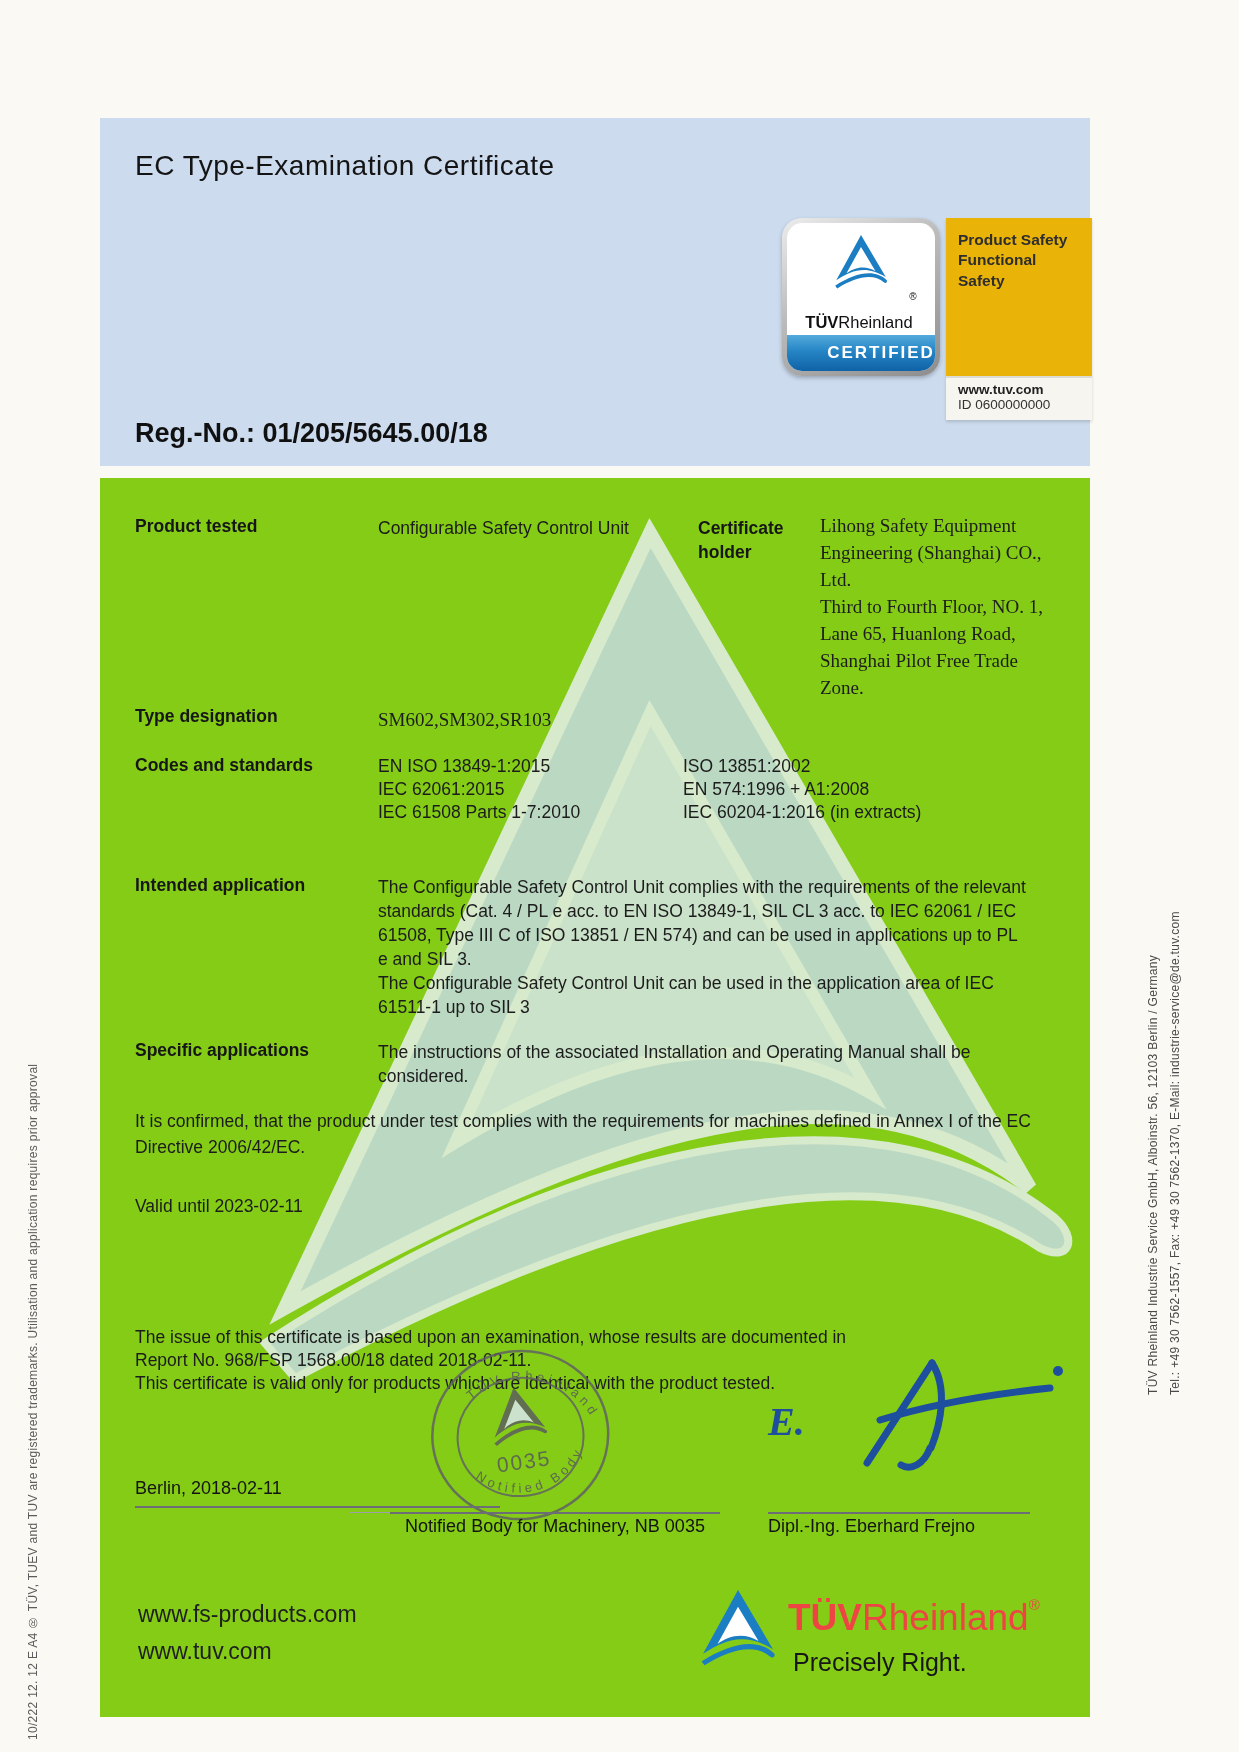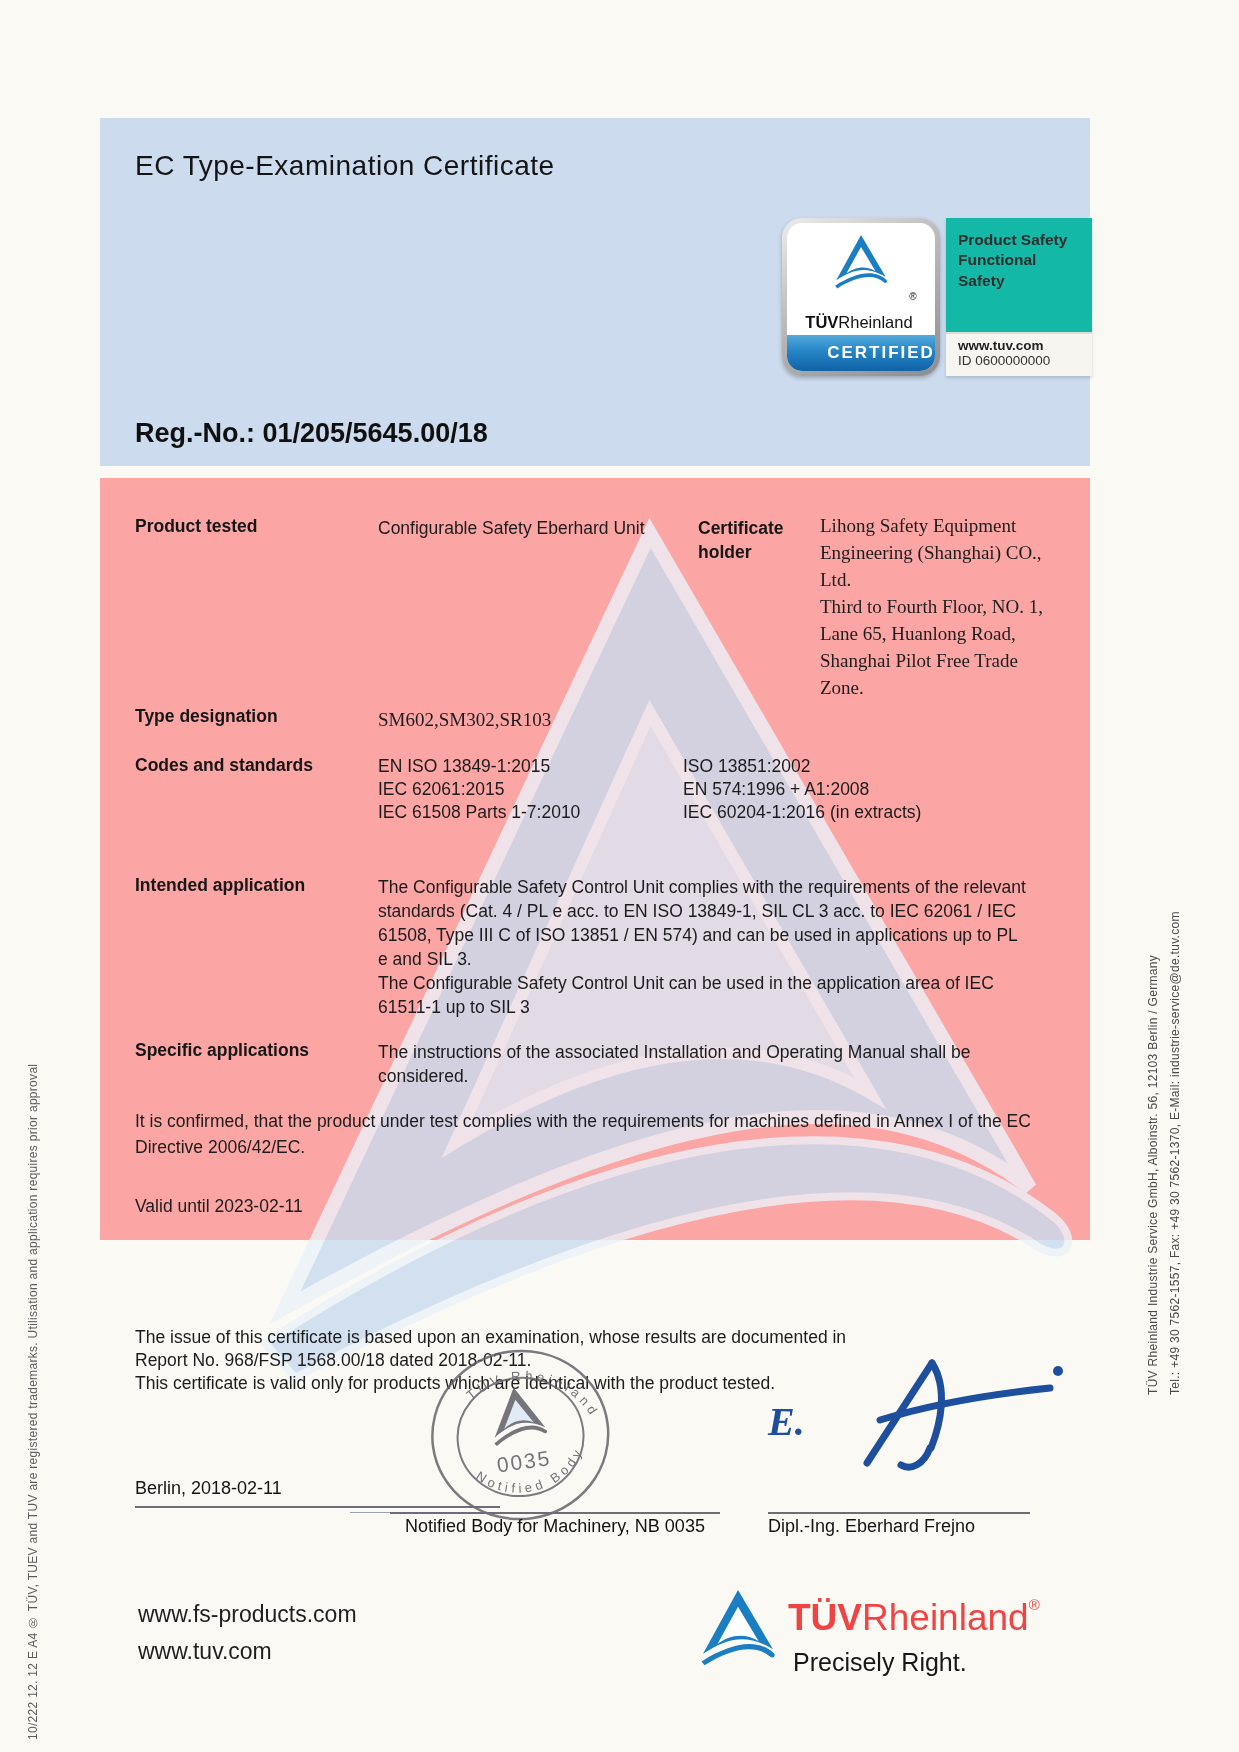--- a/index.html
+++ b/index.html
@@ -2,21 +2,21 @@
 <html><head>
 <meta charset="utf-8">
 <style>
   html,body{margin:0;padding:0;}
   .page{
     position:relative;width:1239px;height:1752px;background:#faf9f4;
     font-family:"Liberation Sans",sans-serif;color:#1b1b1b;overflow:hidden;
   }
   .block{position:absolute;left:100px;width:990px;}
   .header-block{top:118px;height:348px;background:#ccdbee;}
-  .body-block{top:478px;height:762px;background:#fca5a5;}
+  .body-block{top:478px;height:1239px;background:#84cc16;}
   .abs{position:absolute;}
   .title{font-size:28px;letter-spacing:.5px;color:#141414;}
   .regno{font-size:27px;font-weight:bold;color:#101010;}
   .lbl{font-size:17.5px;font-weight:bold;color:#161616;}
   .val{font-size:17.5px;color:#1c1c1c;line-height:24px;}
   .serif{font-family:"Liberation Serif",serif;font-size:19px;color:#1d1d1d;line-height:27px;}
   .prelines{white-space:pre-line;}
   .codes{line-height:23px;}
   
   .badge-frame{position:absolute;left:682px;top:100px;width:158px;height:158px;
@@ -24,21 +24,21 @@
     padding:5px;box-sizing:border-box;box-shadow:0 2px 4px rgba(0,0,0,.25);}
   .badge-inner{width:100%;height:100%;background:#ffffff;border-radius:15px;overflow:hidden;
     display:flex;flex-direction:column;align-items:center;}
   .badge-logo{flex:1;display:flex;flex-direction:column;align-items:center;justify-content:center;padding-top:4px;}
   .brandline{font-size:16.5px;color:#111;white-space:nowrap;line-height:14px;}
   .brand-tuv{font-weight:bold;}
   .reg-mark{font-size:10px;vertical-align:14px;}
   .cert-bar{width:100%;height:36px;display:flex;align-items:center;justify-content:center;
     background:linear-gradient(180deg,#54aadc 0%,#2585c4 45%,#0f62a6 100%);
     color:#fff;font-weight:bold;font-size:17px;letter-spacing:2px;border-radius:0 0 13px 13px;padding-left:40px;}
-  .badge-panel{position:absolute;left:846px;top:100px;width:146px;height:158px;background:#14b8a6;
+  .badge-panel{position:absolute;left:846px;top:100px;width:146px;height:202px;background:#eab308;
     box-shadow:0 2px 3px rgba(0,0,0,.15);}
   .panel-head{padding:12px 0 0 12px;font-size:15.5px;font-weight:bold;color:#2e2e2e;line-height:1.32;}
   .panel-foot{position:absolute;left:0;bottom:0;width:100%;height:44px;background:#f6f5f0;
     border-top:2px solid #dddcd4;box-sizing:border-box;padding:4px 0 0 12px;}
   .panel-site{font-size:13.5px;font-weight:bold;color:#222;}
   .panel-id{font-size:13.5px;color:#333;}
   
   .rule{position:absolute;border-top:2px solid #6d6d78;}
   .rule2{position:absolute;border-top:1px solid #9aa0ad;}
   .caption{font-size:18px;color:#141414;}
@@ -103,21 +103,21 @@
 
     <svg class="abs watermark" style="left:120px;top:20px;" width="900" height="900" viewBox="0 0 900 900">
       <path d="M430,35 L810,690 C650,565 430,605 65,810 Z" fill="#c9dbee" stroke="#ecf2fa" stroke-width="14"></path>
       <path d="M430,215 L650,595 C530,525 390,550 235,645 Z" fill="#dce8f6" stroke="#ecf2fa" stroke-width="12"></path>
       <path d="M45,845 C385,625 665,585 835,720 C858,740 850,765 820,750 C665,645 405,705 75,880 Z" fill="#c9dbee" stroke="#ecf2fa" stroke-width="8"></path>
     </svg>
 
     <div class="content">
 
       <div class="abs lbl" style="left:35px;top:38px;">Product tested</div>
-      <div class="abs val" style="left:278px;top:38px;">Configurable Safety Eberhard Unit</div>
+      <div class="abs val" style="left:278px;top:38px;">Configurable Safety Control Unit</div>
 
       <div class="abs lbl" style="left:598px;top:38px;width:105px;line-height:24px;">Certificate holder</div>
       <div class="abs serif prelines" style="left:720px;top:34px;width:250px;">Lihong Safety Equipment
 Engineering (Shanghai) CO.,
 Ltd.
 Third to Fourth Floor, NO. 1,
 Lane 65, Huanlong Road,
 Shanghai Pilot Free Trade
 Zone.</div>
 

